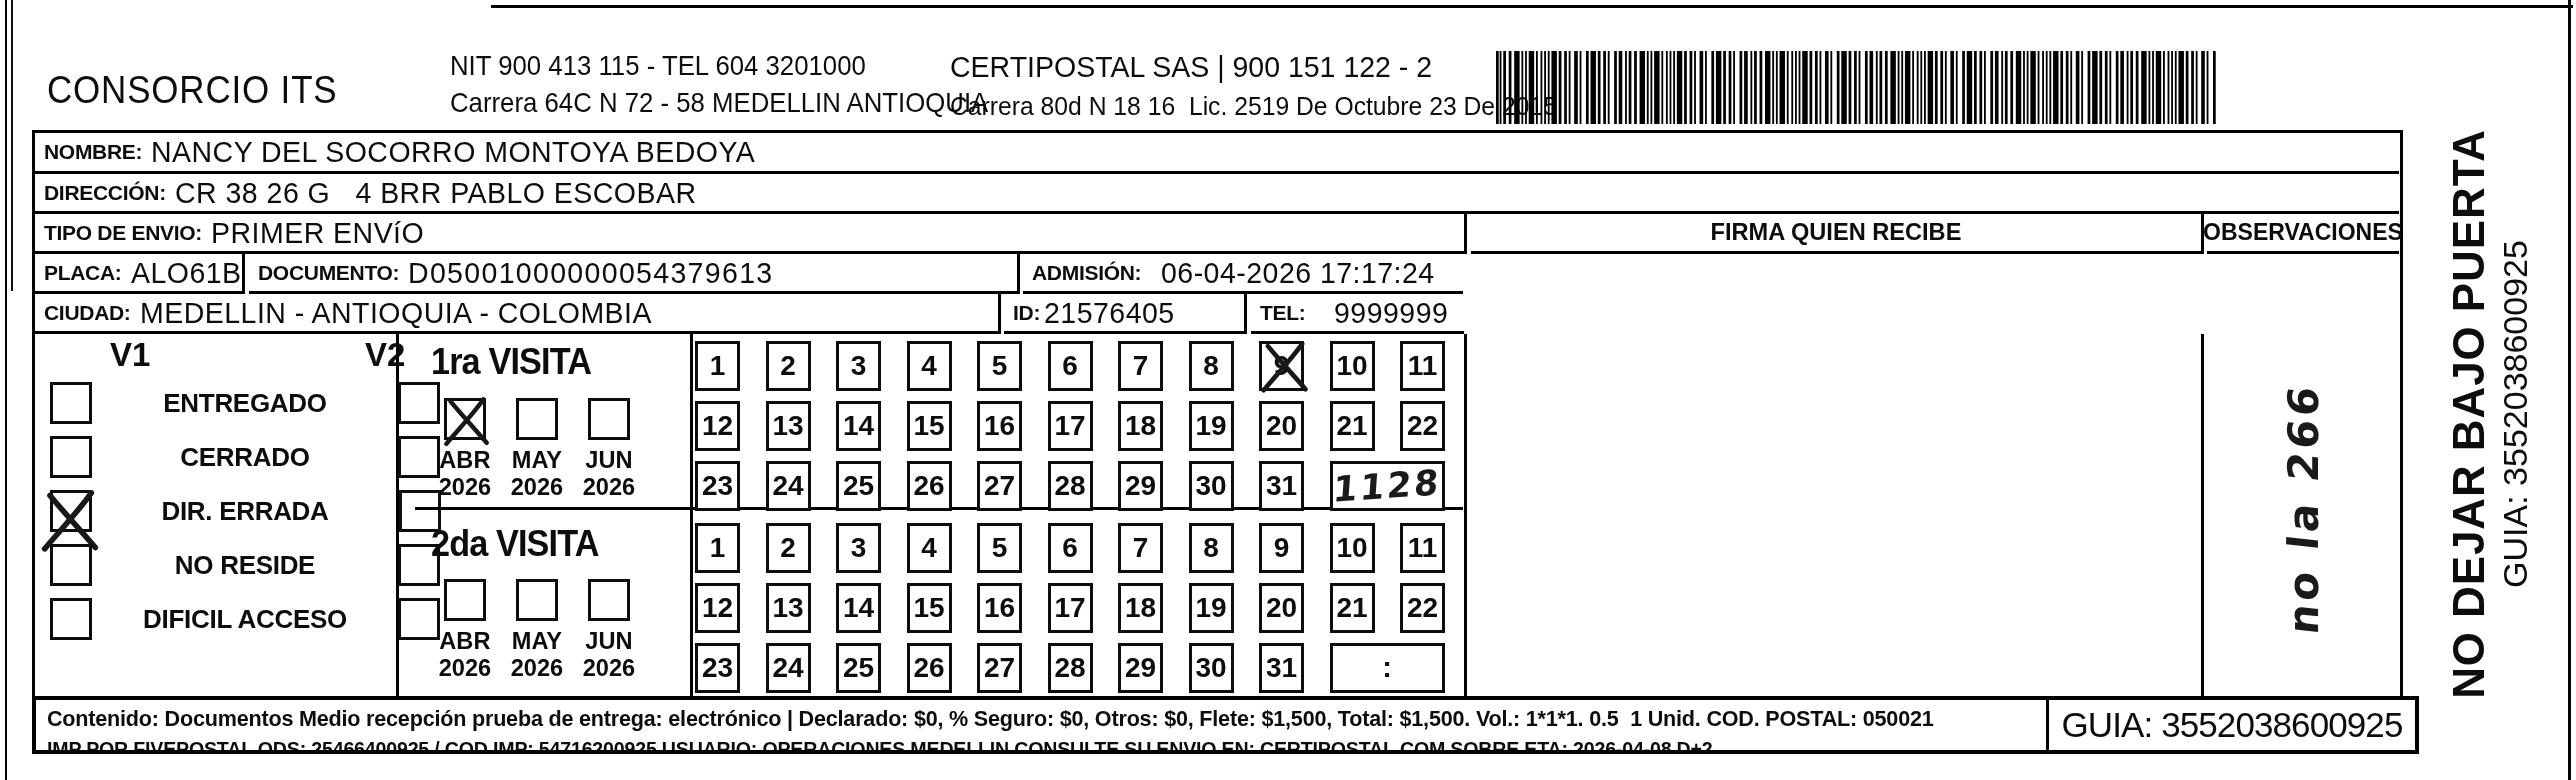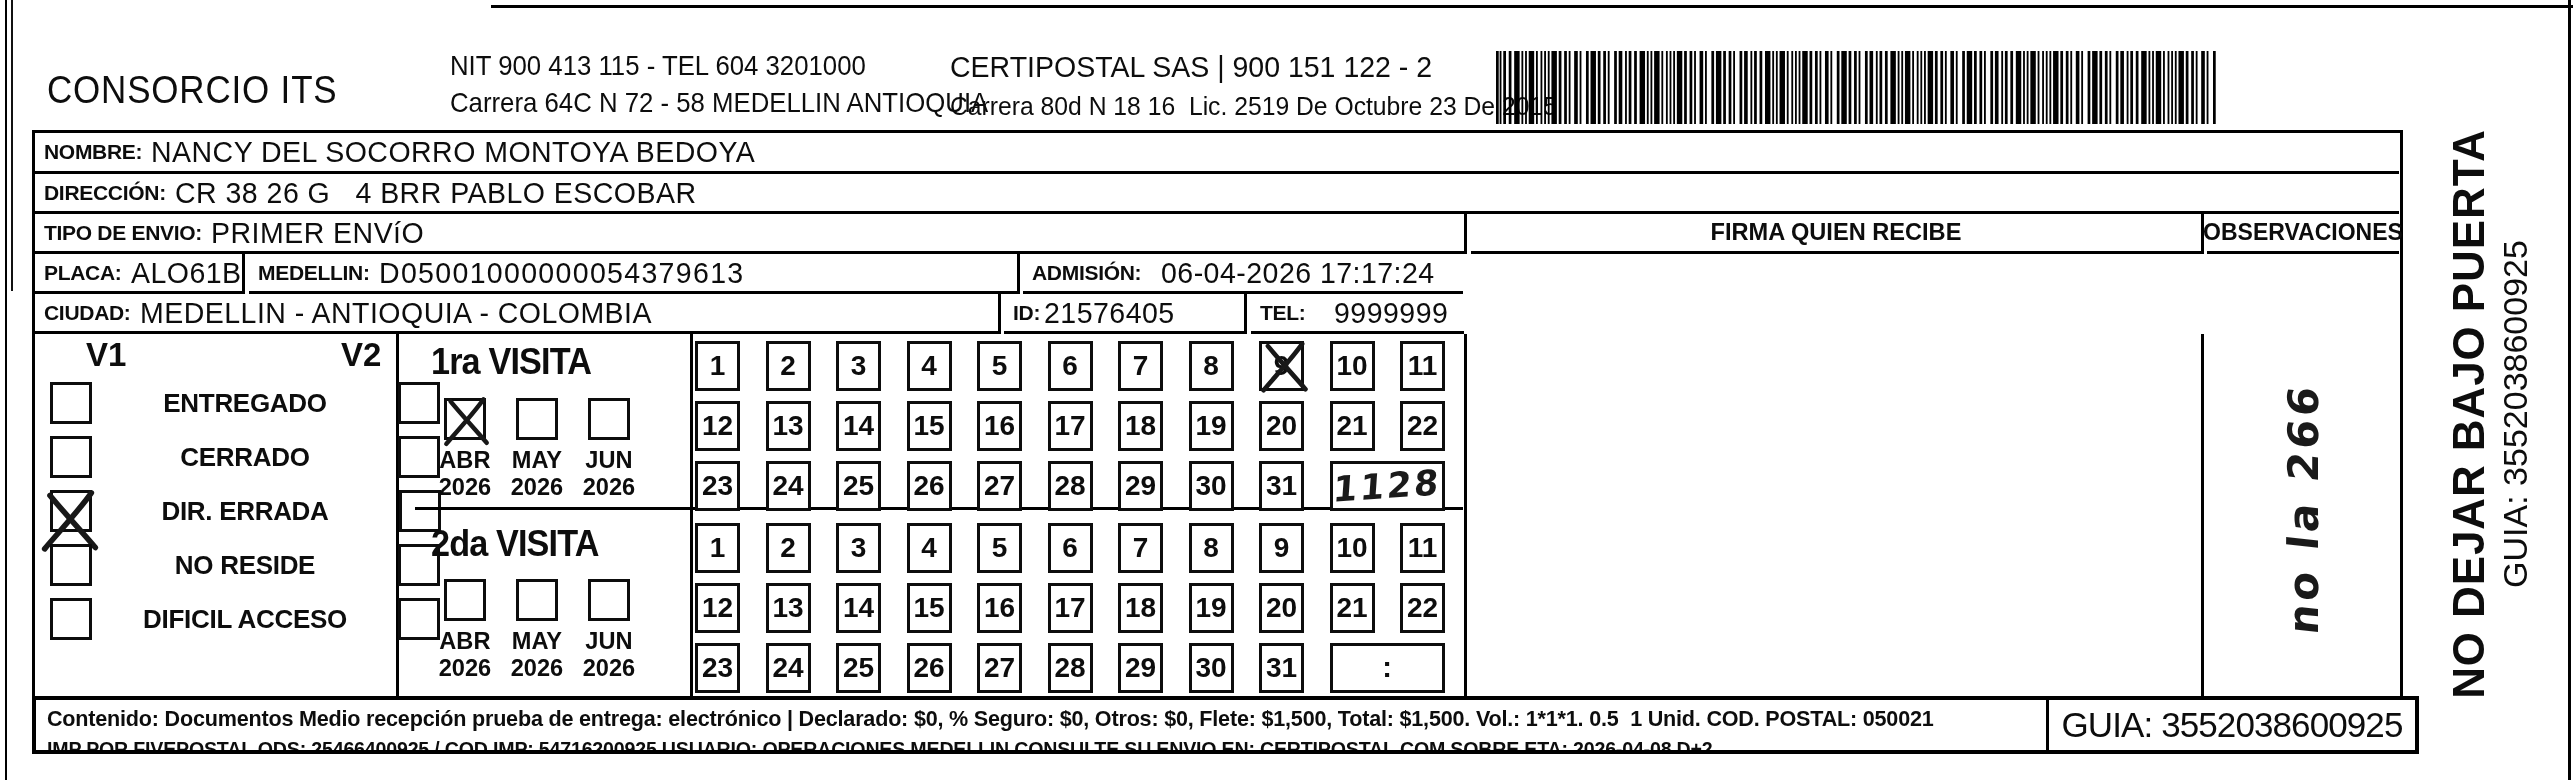--- a/index.html
+++ b/index.html
@@ -29,21 +29,21 @@
   .form-box{left:32px;top:130px;width:2371px;height:566px;border:3.6px solid #000;border-bottom:none;box-sizing:border-box;}
   .cell{position:absolute;display:flex;align-items:center;padding-left:9px;box-sizing:border-box;}
   .lbl{font-weight:bold;font-size:21px;letter-spacing:-0.3px;}
   .bigval{font-size:30px;margin-left:9px;letter-spacing:0.5px;transform:scaleX(.95);transform-origin:left;}
   .bb{border-bottom:3.6px solid #000;}
   .br{border-right:3.6px solid #000;}
   .hdr-cell{justify-content:center;font-weight:bold;font-size:23.6px;padding-left:0;}
   
   .main{left:0;top:201px;width:2364px;height:365px;}
   .status-col{left:0;top:0;width:364px;height:365px;border-right:3.6px solid #000;box-sizing:border-box;}
-  .vh{position:absolute;top:1.8px;font-size:33px;font-weight:bold;}
+  .vh{position:absolute;top:1.8px;font-size:33px;font-weight:bold;margin-left:24px;}
   .v1h{left:51px;} .v2h{left:306px;}
   #status-rows{position:absolute;left:0;top:42px;width:420px;text-align:right;}
   .status-row{display:flex;align-items:center;justify-content:space-between;height:54px;padding:0 14.5px;}
   .status-label{font-weight:bold;font-size:26px;letter-spacing:-0.3px;}
   .cb{position:relative;width:42px;height:42px;border:3.6px solid #0d0d0d;box-sizing:border-box;background:#fff;flex:0 0 auto;}
   .xmark{position:absolute;overflow:visible;left:-5.5px;top:-5.5px;width:51px;height:51px;}
   .xmark path{fill:none;stroke:#181818;stroke-width:4.2px;stroke-linecap:round;}
   .xdir{left:-14.5px;top:-7.3px;width:64px;height:67px;}
   .visit-col{left:380px;top:0;width:278px;height:365px;border-right:3.6px solid #000;box-sizing:border-box;}
   .visit-sec{position:absolute;left:0;width:278px;box-sizing:border-box;padding:7.3px 0 0 16.4px;}
@@ -267,21 +267,21 @@
     </div>
     <div class="cell bb hdr-cell" style="left:2172px;top:81px;width:192px;height:40px;font-size:23px;">
       <span>OBSERVACIONES</span>
     </div>
 
     <div class="cell bb br" style="left:0;top:121px;width:210px;height:40px;">
       <span class="lbl">PLACA:</span>
       <span class="bigval">ALO61B</span>
     </div>
     <div class="cell bb br" style="left:214px;top:121px;width:771px;height:40px;">
-      <span class="lbl">MEDELLIN:</span>
+      <span class="lbl">DOCUMENTO:</span>
       <span class="bigval" style="letter-spacing:1.4px;">D05001000000054379613</span>
     </div>
     <div class="cell bb" style="left:988px;top:121px;width:440px;height:40px;">
       <span class="lbl">ADMISIÓN:</span>
       <span class="bigval" style="margin-left:20px;">06-04-2026 17:17:24</span>
     </div>
 
     <div class="cell bb br" style="left:0;top:161px;width:966px;height:40px;">
       <span class="lbl">CIUDAD:</span>
       <span class="bigval">MEDELLIN - ANTIOQUIA - COLOMBIA</span>

